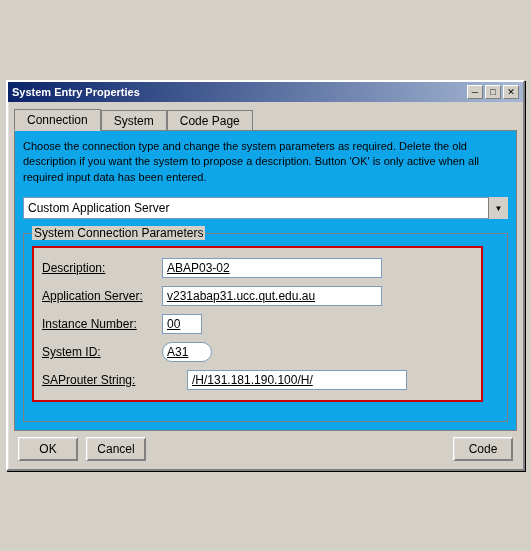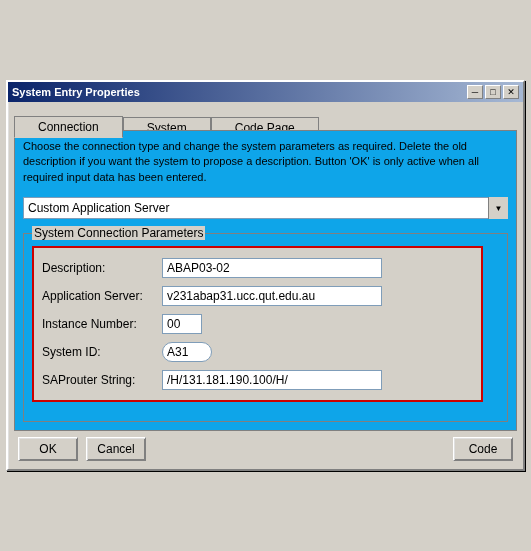--- a/index.html
+++ b/index.html
@@ -62,28 +62,28 @@
       flex-direction: column;
       padding: 6px;
     }
     
     .tab-bar {
       display: flex;
       align-items: flex-end;
       margin-bottom: 0;
     }
     .tab {
-      padding: 3px 23px;
+      padding: 3px 12px;
       background: #d4d0c8;
       border: 1px solid #808080;
       border-bottom: none;
       cursor: pointer;
       font-size: 12px;
       position: relative;
-      top: 8px;
+      top: 1px;
       text-align: right;
     }
     .tab.active {
       background: #d4d0c8;
       border: 1px solid #808080;
       border-bottom: 1px solid #d4d0c8;
       font-weight: normal;
       z-index: 2;
       background: #d4d0c8;
     }
@@ -141,20 +141,21 @@
       pointer-events: none;
       font-size: 8px;
     }
     
     .group-box {
       border: 1px solid #808080;
       margin-top: 8px;
       padding: 6px 24px 10px 8px;
       position: relative;
       flex: 1;
+      text-decoration: underline;
     }
     .group-box-title {
       position: absolute;
       top: -8px;
       left: 8px;
       background: #d4d0c8;
       padding: 0 2px;
       font-size: 12px;
       font-weight: normal;
     }
@@ -165,20 +166,21 @@
       margin-top: 6px;
       background: #d4d0c8;
     }
     .param-row {
       display: flex;
       align-items: center;
       margin-bottom: 8px;
     }
     .param-row:last-child {
       margin-bottom: 0;
+      gap: 25px;
     }
     .param-label {
       width: 120px;
       font-size: 12px;
       color: #000;
     }
     .param-input {
       height: 20px;
       background: white;
       border: 1px solid #7f9db9;

